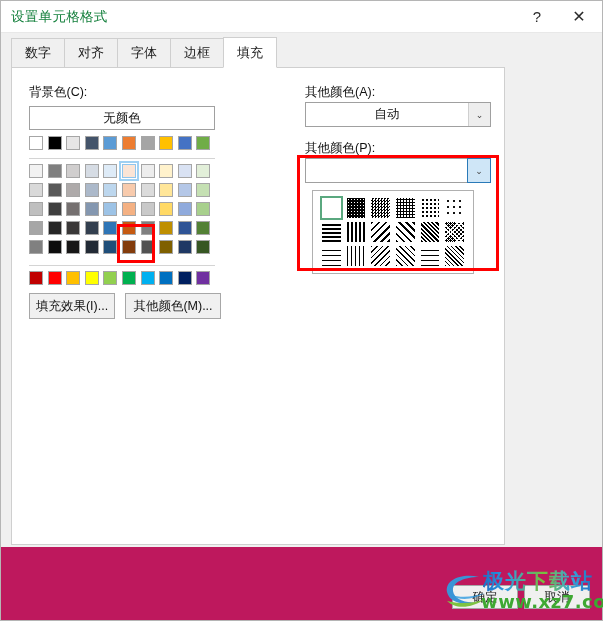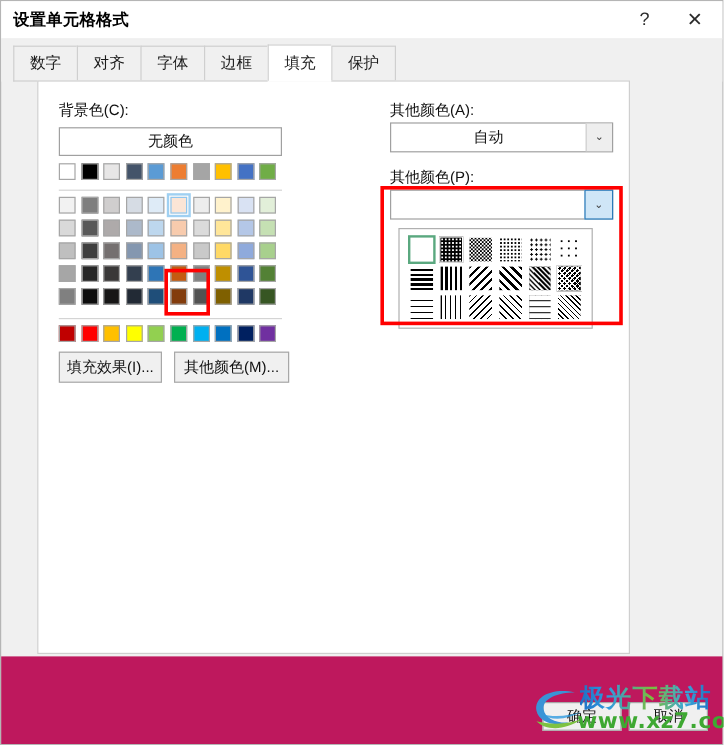--- a/index.html
+++ b/index.html
@@ -19,23 +19,22 @@
 
   
   .titlebar {
     position: absolute; left: 0; top: 0;
     width: 601px; height: 32px;
     background: #ffffff;
     border-bottom: 1px solid #e8e8e8;
   }
   .title-text {
     position: absolute; left: 10px; top: 7px;
-    font-size: 13.5px; color: #000000;
+    font-size: 13.5px; color: #15803d;
     letter-spacing: .3px;
-    font-weight: bold;
   }
   .tb-btn {
     position: absolute; top: 0; height: 31px; width: 38px;
     display: flex; align-items: center; justify-content: center;
     font-size: 15px; color: #2b2b2b; cursor: default;
   }
   .tb-help { right: 46px; font-size: 15px; }
   .tb-close { right: 4px; font-size: 16px; }
 
   
@@ -65,21 +64,20 @@
     position: relative; z-index: 3;
     height: 31px;
   }
 
   
   .panel {
     position: absolute; left: 10px; top: 66px;
     width: 494px; height: 478px;
     background: #ffffff;
     border: 1px solid #cfcfcf;
-    margin-left: 20px;
   }
 
   .lbl {
     position: absolute;
     font-size: 12.5px; color: #111111;
     white-space: nowrap;
   }
 
   
   .nocolor-btn {
@@ -268,23 +266,20 @@
         </div>
         <div class="tab">
           <span>字体</span>
         </div>
         <div class="tab">
           <span>边框</span>
         </div>
         <div class="tab active">
           <span>填充</span>
         </div>
-        <div class="tab">
-          <span>保护</span>
-        </div>
       </div>
   </div>
 
   <div class="panel">
 
     <div class="lbl" style="left:17px; top:16px;">
       <span>背景色(C):</span>
     </div>
 
     <div class="nocolor-btn">无颜色</div>

